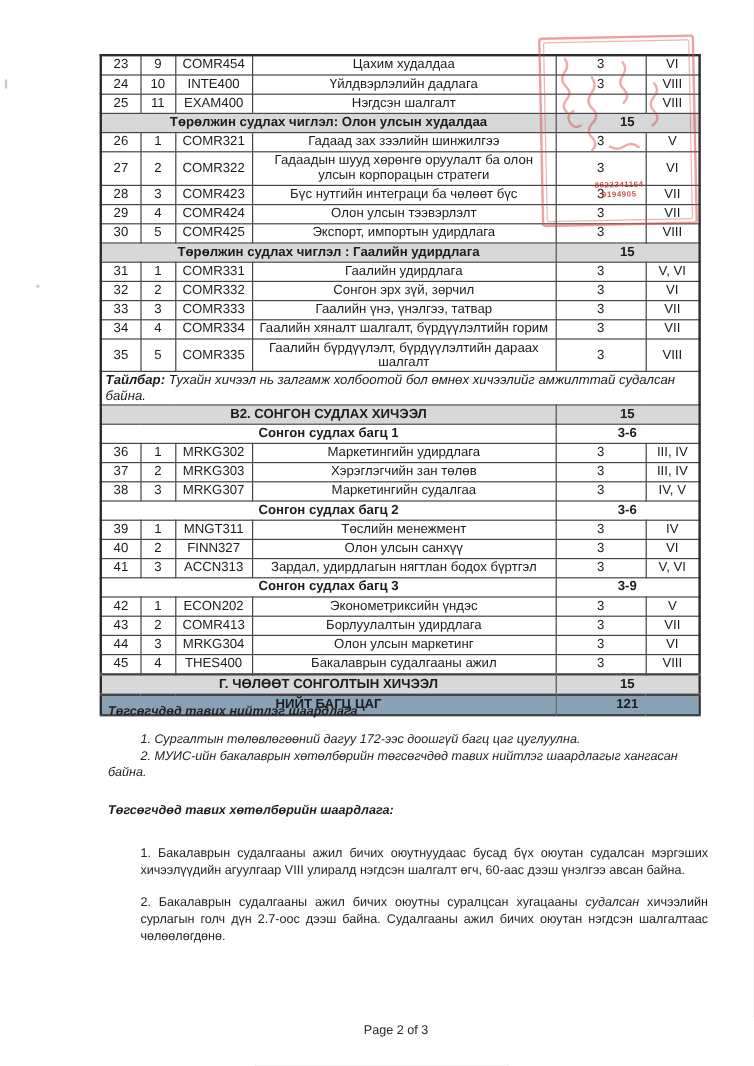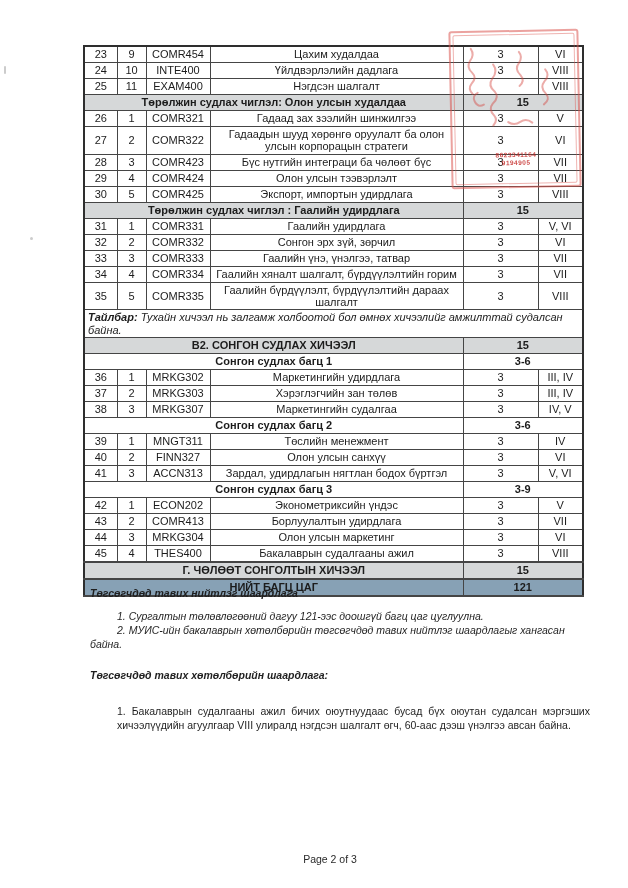--- a/index.html
+++ b/index.html
@@ -296,26 +296,27 @@
       </g>
     </svg>
     <div class="nums">
       <div>8623341164</div>
       <div>9194905</div>
     </div>
   </div>
 
   <div class="req1">
     <h3>Төгсөгчдөд тавих нийтлэг шаардлага</h3>
-    <p>1. Сургалтын төлөвлөгөөний дагуу 121-ээс доошгүй багц цаг цуглуулна.</p>
+    <p>1. Сургалтын төлөвлөгөөний дагуу 172-ээс доошгүй багц цаг цуглуулна.</p>
     <p>2. МУИС-ийн бакалаврын хөтөлбөрийн төгсөгчдөд тавих нийтлэг шаардлагыг хангасан байна.</p>
   </div>
 
   <div class="req2">
     <h3>Төгсөгчдөд тавих хөтөлбөрийн шаардлага:</h3>
     <p>1. Бакалаврын судалгааны ажил бичих оюутнуудаас бусад бүх оюутан судалсан мэргэших хичээлүүдийн агуулгаар VIII улиралд нэгдсэн шалгалт өгч, 60-аас дээш үнэлгээ авсан байна.</p>
+    <p><span>2. Бакалаврын судалгааны ажил бичих оюутны суралцсан хугацааны </span><span class="it">судалсан</span><span> хичээлийн сурлагын голч дүн 2.7-оос дээш байна. Судалгааны ажил бичих оюутан нэгдсэн шалгалтаас чөлөөлөгдөнө.</span></p>
   </div>
 
   <div class="footer">Page 2 of 3</div>
 
   <div class="dot" style="left:30px;top:237px;"></div>
   <div class="dot" style="left:4px;top:66px;width:2px;height:8px;border-radius:2px;"></div>
 </div>
 
 </body></html>

